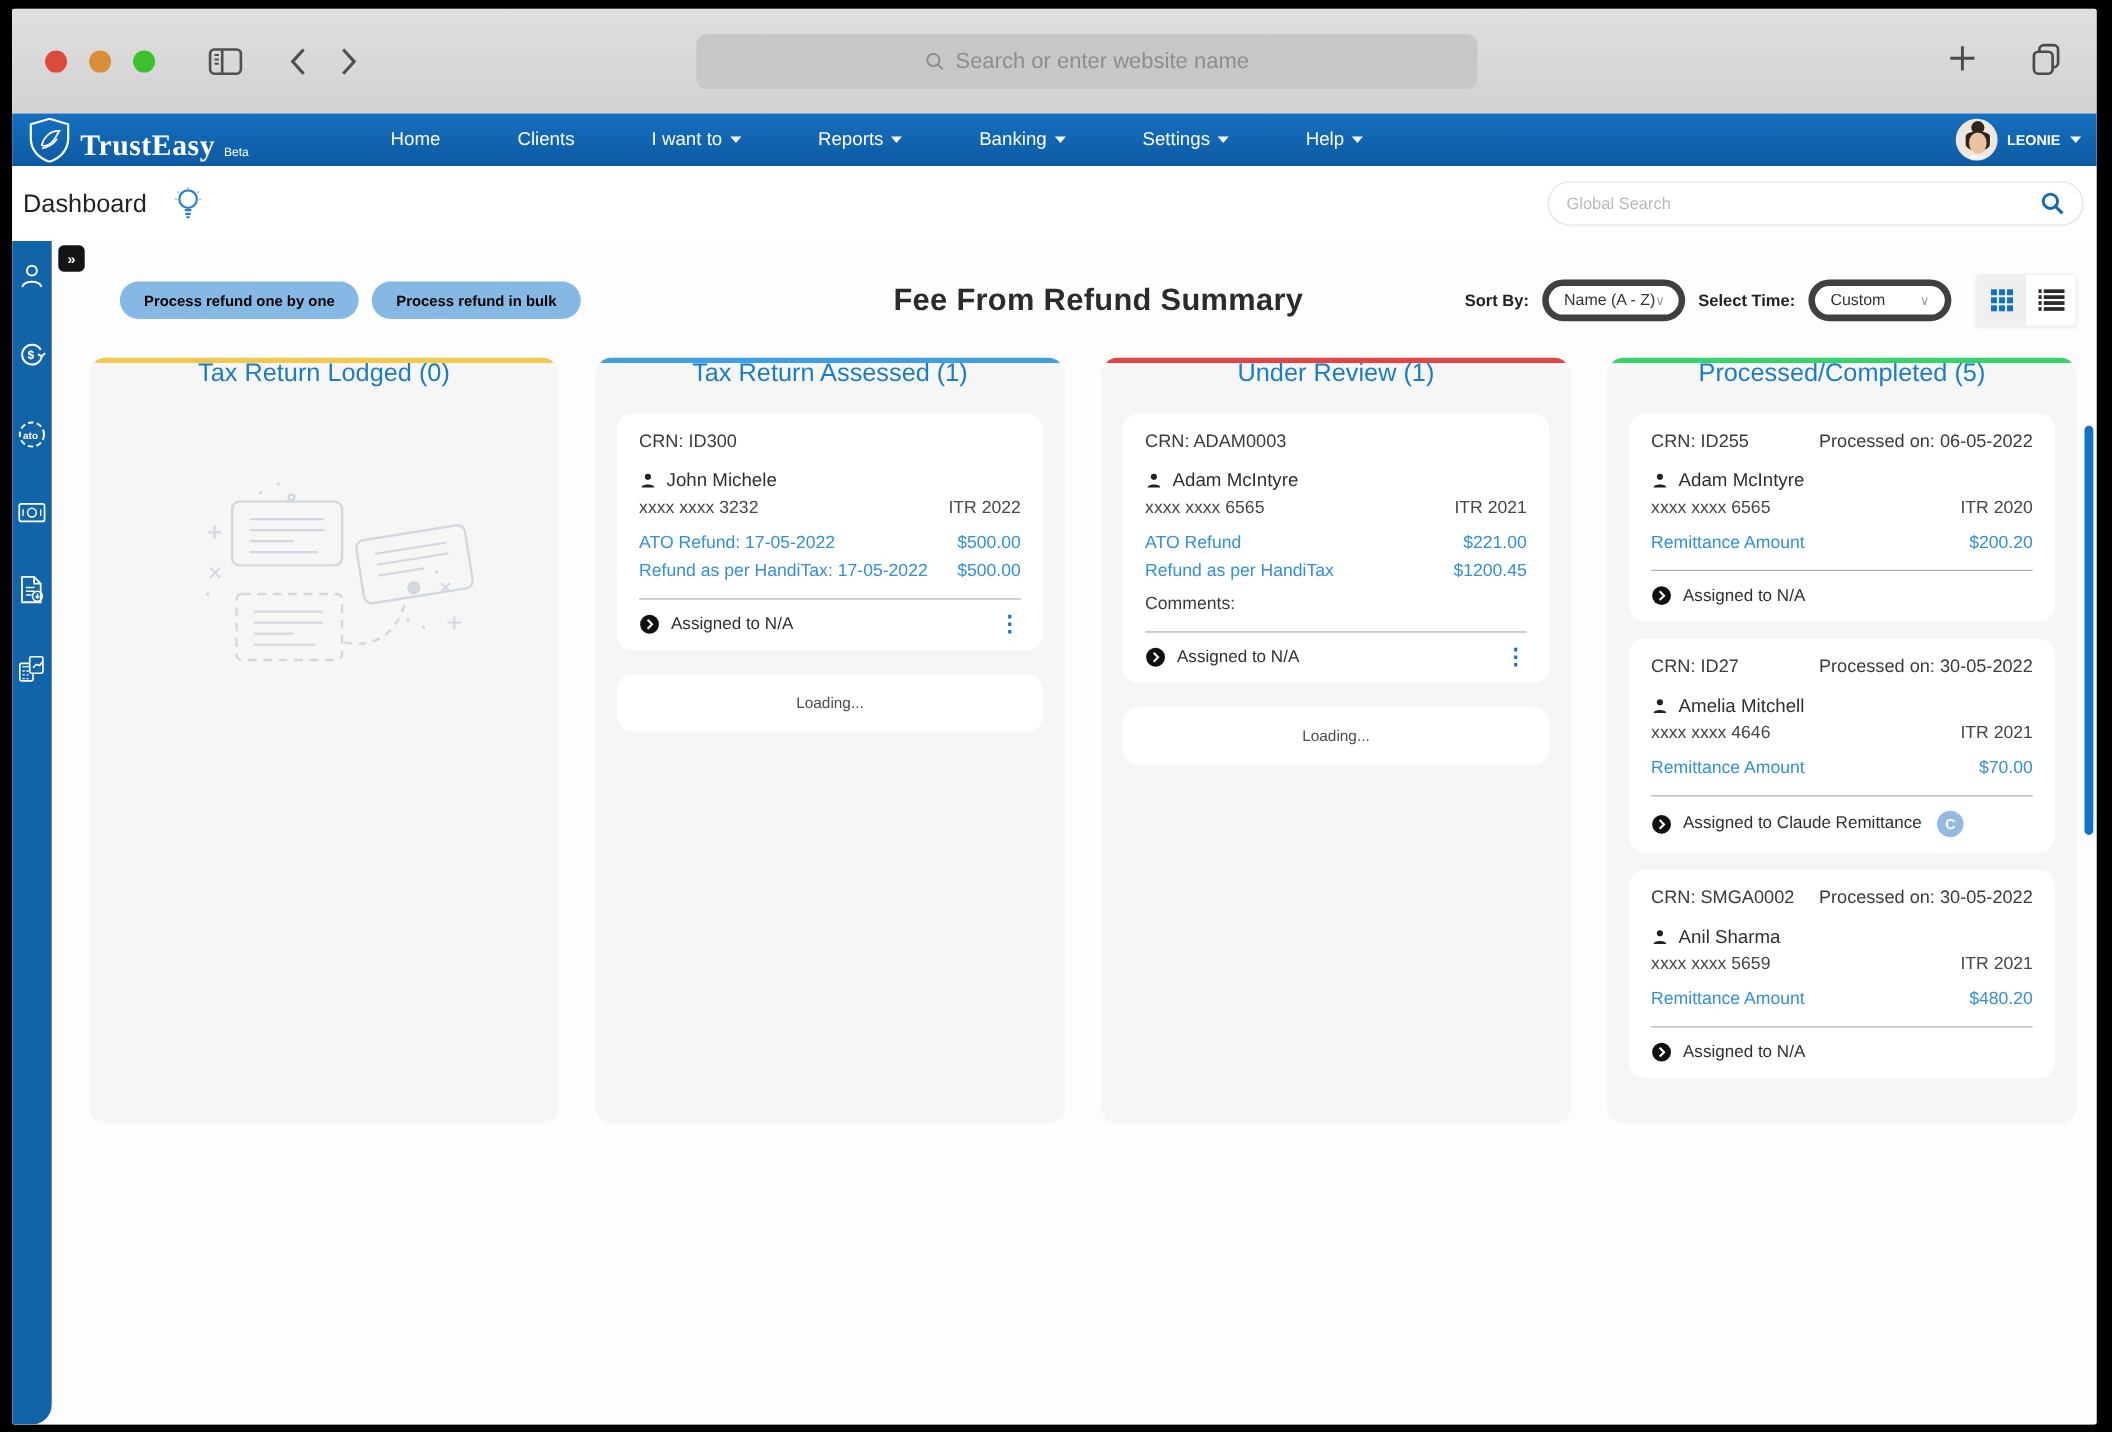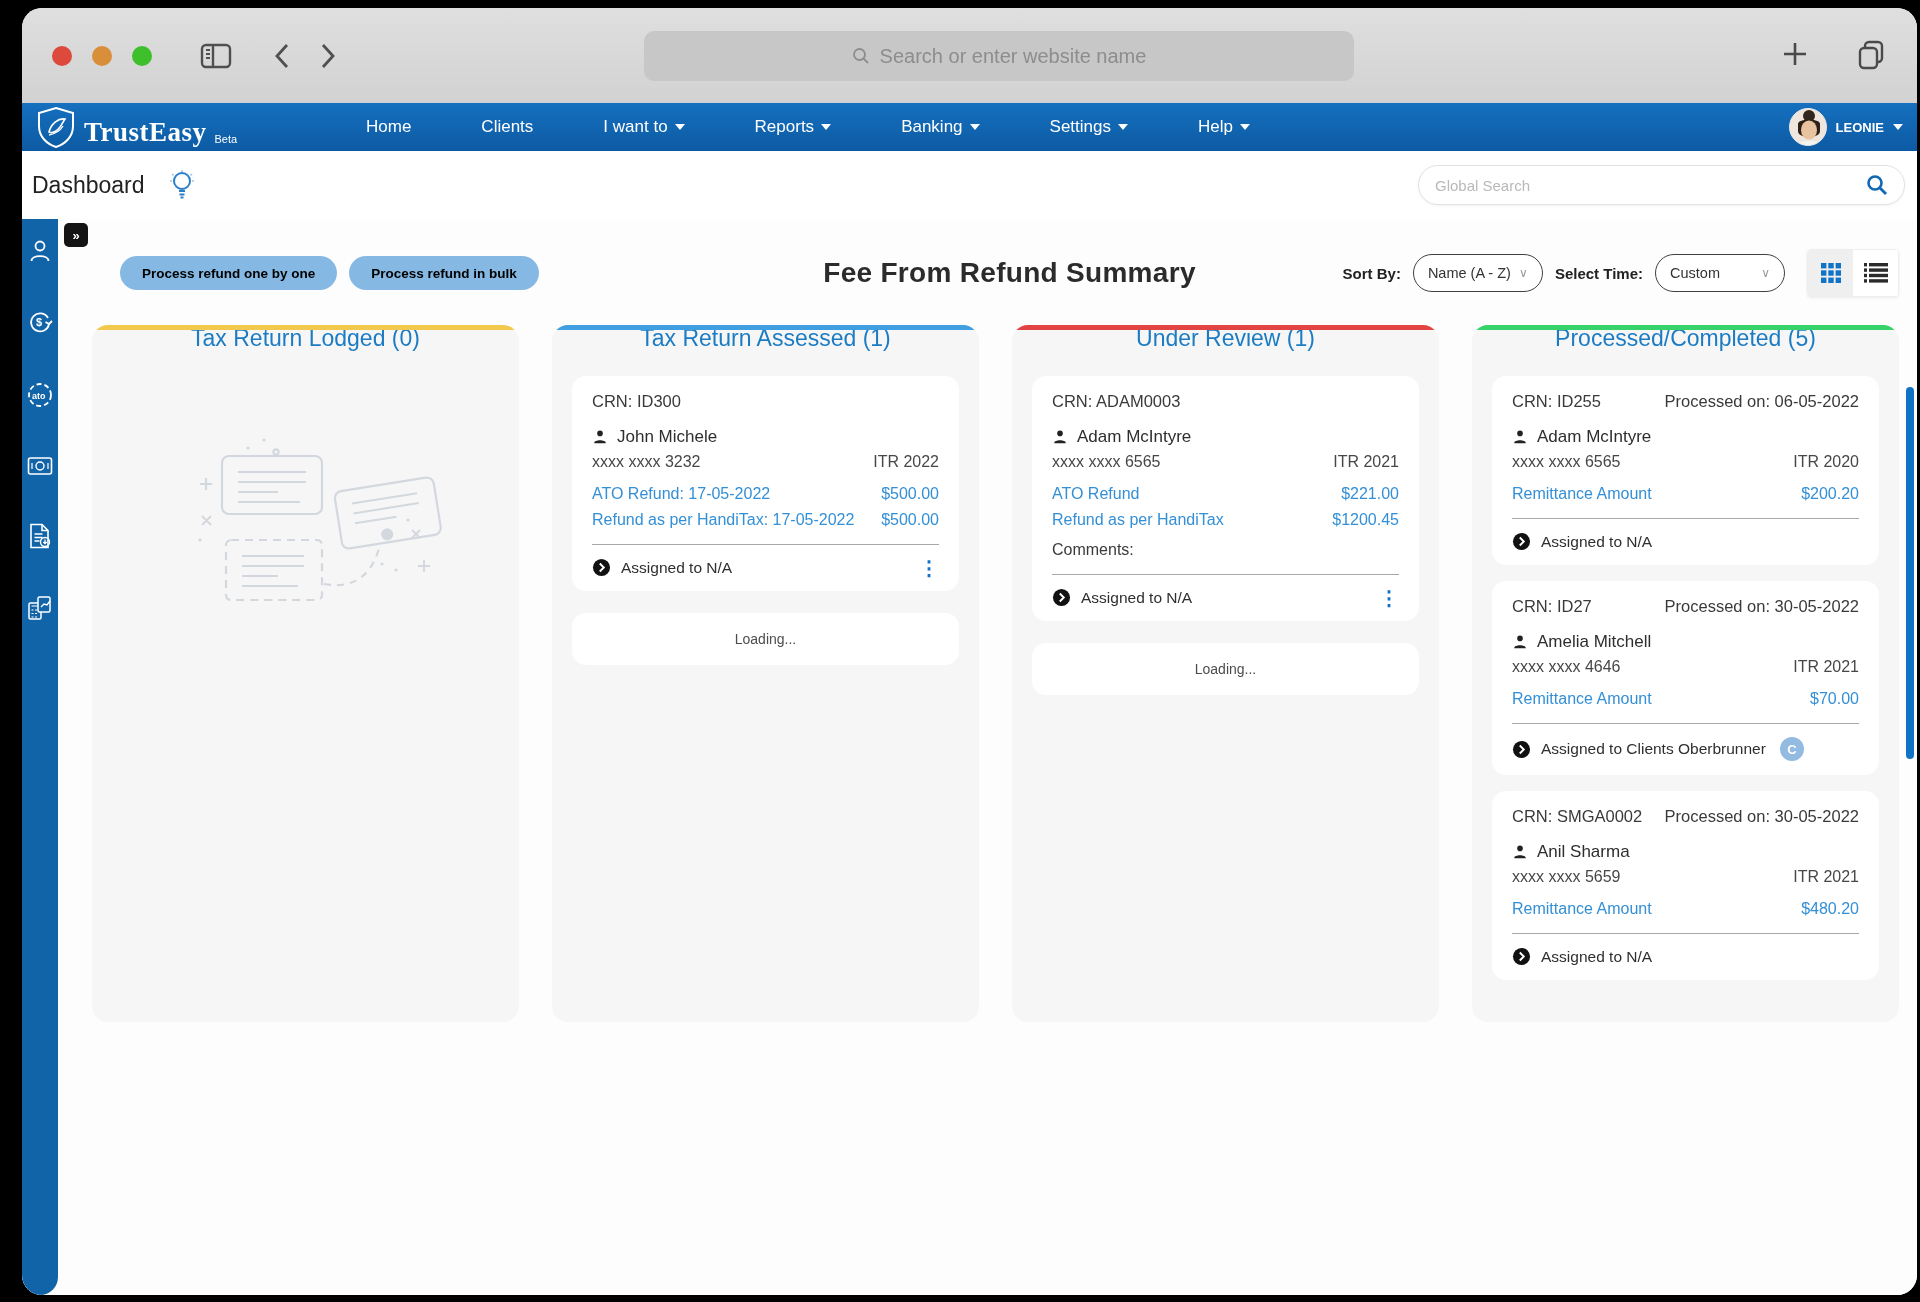--- a/index.html
+++ b/index.html
@@ -1,19 +1,19 @@
 <!DOCTYPE html>
 <html><head>
 <meta charset="utf-8">
 <style>
   * { margin:0; padding:0; box-sizing:border-box; }
   html,body { width:1920px; height:1302px; background:#000; font-family:"Liberation Sans", sans-serif; overflow:hidden; }
 
-  .window { position:absolute; left:22px; top:8px; width:1895px; height:1287px;
-            border-radius:20px; overflow:hidden; background:#fff; }
+  .window { position:absolute; left:11px; top:8px; width:1895px; height:1287px;
+            border-radius:2px; overflow:hidden; background:#fff; }
 
   
   .chrome { height:95px; background:linear-gradient(#dfdfdf,#d2d2d2); display:flex; align-items:center; padding:0 30px; position:relative; }
   .lights { display:flex; gap:20px; align-items:center; }
   .light { width:20px; height:20px; border-radius:50%; }
   .light.red{ background:#dd4a3b; } .light.amber{ background:#d98e3a; } .light.green{ background:#3dc02c; }
   .chrome-btn { margin-left:46px; color:#4f4f4f; display:flex; align-items:center; }
   .urlbar { position:absolute; left:622px; top:23px; width:710px; height:50px; background:#c7c7c7; border-radius:10px;
             display:flex; align-items:center; justify-content:center; gap:10px; color:#8d8d8d; font-size:20px; }
   .chrome-right { margin-left:auto; display:flex; gap:46px; align-items:center; color:#4f4f4f; }
@@ -46,21 +46,21 @@
                 display:flex; align-items:center; justify-content:center; font-size:13px; font-weight:bold; cursor:pointer; }
 
   .board { padding:30px 18px 0 70px; }
   .toolbar { display:grid; grid-template-columns:1fr auto 1fr; align-items:center; padding-left:28px; }
   .pill-group { display:flex; gap:12px; }
   .pill-btn { background:#85b9e4; color:#000000; border:none; border-radius:18px; height:34px; padding:0 22px;
               font-size:13.5px; font-weight:bold; font-family:inherit; cursor:pointer; }
   .board-title { font-size:28px; font-weight:bold; color:#2b2b2b; letter-spacing:.3px; }
   .sort-group { display:flex; align-items:center; gap:12px; justify-content:flex-end; }
   .sort-label { font-size:15px; font-weight:bold; color:#222; white-space:nowrap; }
-  .dropdown { display:flex; align-items:center; justify-content:space-between; width:130px; height:38px; border:1px solid #404040;
+  .dropdown { display:flex; align-items:center; justify-content:space-between; width:130px; height:38px; border:6px solid #404040;
               border-radius:19px; padding:0 14px; font-size:14.5px; color:#333; background:#fff; cursor:pointer; white-space:nowrap; }
   .chev { color:#9a9a9a; font-size:12px; }
   .view-toggle { display:flex; border:1px solid #eee; border-radius:4px; overflow:hidden; margin-left:10px; box-shadow:0 1px 3px rgba(0,0,0,.08); }
   .vt-seg { width:45px; height:46px; display:flex; align-items:center; justify-content:center; cursor:pointer; }
   .vt-seg.grid { background:#efefef; } .vt-seg.list { background:#fff; }
 
   
   .columns { display:flex; gap:33px; margin-top:28px; position:relative; }
   .column { flex:1; height:697px; background:#f6f6f6; border-radius:16px; padding:0 20px; position:relative; overflow:hidden; }
   .column::before { content:""; position:absolute; left:0; top:0; right:0; height:5px; border-radius:5px; }
@@ -470,21 +470,21 @@
                 <span>Remittance Amount</span>
                 <span>$70.00</span>
               </div>
             </div>
             <div class="divider"></div>
             <div class="assigned-row">
               <svg width="19" height="19" viewBox="0 0 20 20">
                 <circle cx="10" cy="10" r="9" fill="#111"></circle>
                   <path d="M8.2 5.8 l4.2 4.2 -4.2 4.2" stroke="#fff" stroke-width="2" fill="none"></path>
               </svg>
-              <span>Assigned to Clients Oberbrunner</span>
+              <span>Assigned to Claude Remittance</span>
               <span class="c-badge">C</span>
             </div>
           </div>
 
           <div class="card">
             <div class="crn-row">
               <span>CRN: SMGA0002</span>
               <span>Processed on: 30-05-2022</span>
             </div>
             <div class="name-row">

